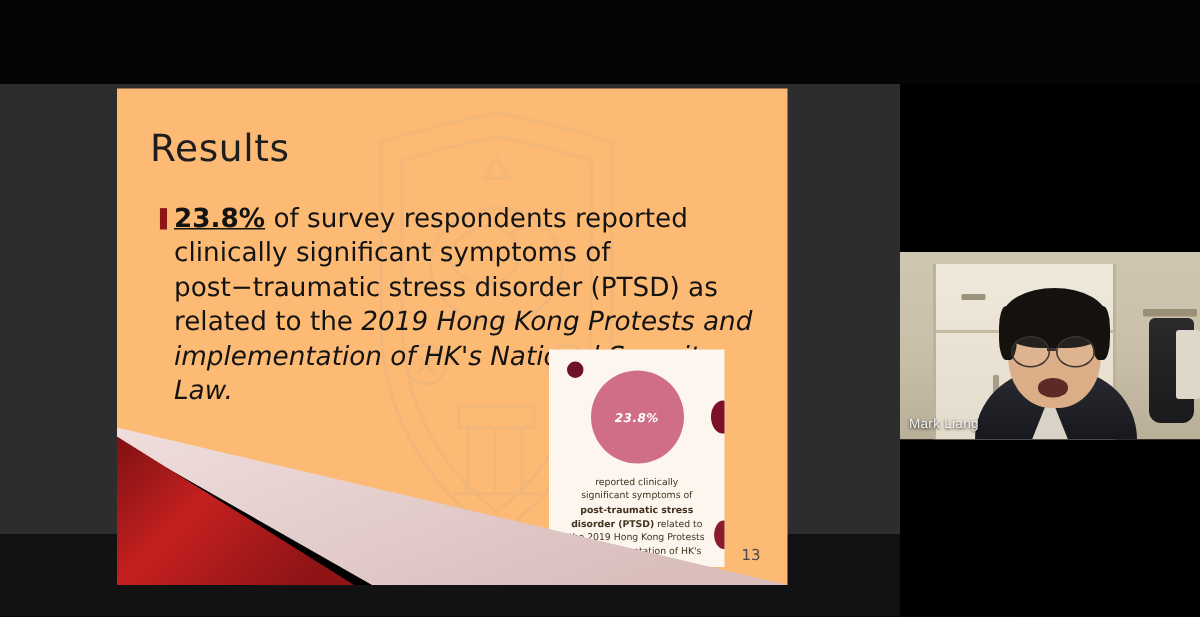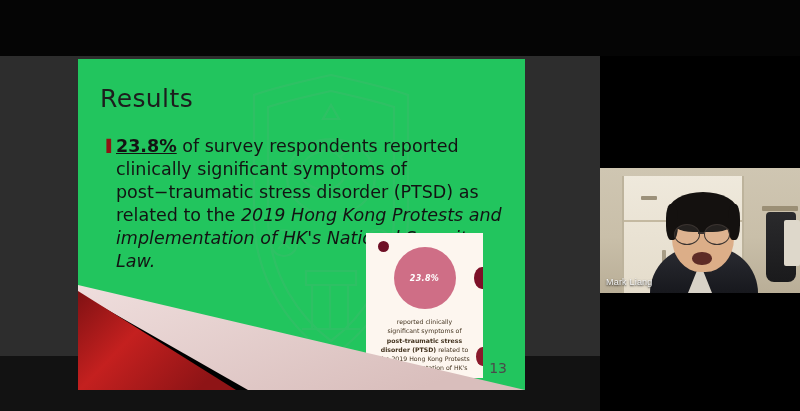--- a/index.html
+++ b/index.html
@@ -41,21 +41,21 @@
     left: 0; top: 356px;
     width: 600px; height: 55px;
     background: #121212;
   }
 
   
   .slide {
     position: absolute;
     left: 78px; top: 59px;
     width: 447px; height: 331px;
-    background: #22c55e;
+    background: #fdba74;
     overflow: hidden;
   }
 
   
   .watermark {
     position: absolute;
     left: 158px; top: 6px;
     width: 190px; height: 310px;
     opacity: 0.10;
     pointer-events: none;
@@ -172,21 +172,21 @@
     line-height: 9.3px;
     color: #43331f;
   }
   .info-body .b { font-weight: 700; }
 
   
   .slide-num {
     position: absolute;
     right: 18px; bottom: 14px;
     font-family: "DejaVu Sans", sans-serif;
-    font-size: 14px;
+    font-size: 10px;
     color: #4a4a4a;
   }
 
   
   .video-tile {
     position: absolute;
     left: 600px; top: 168px;
     width: 200px; height: 125px;
     overflow: hidden;
     background: #0a0a0a;

